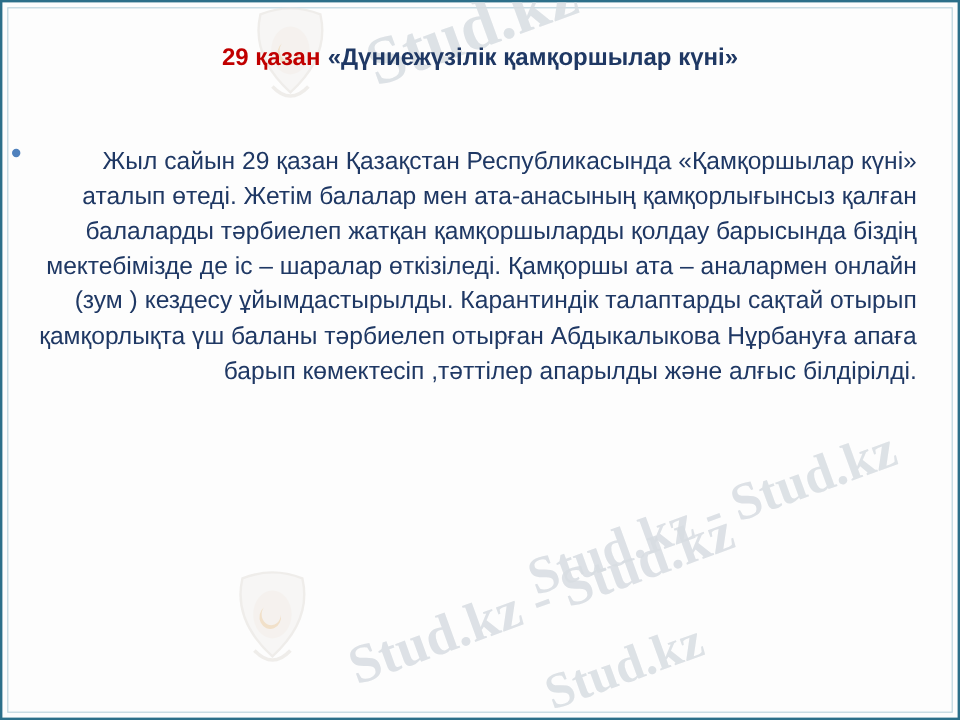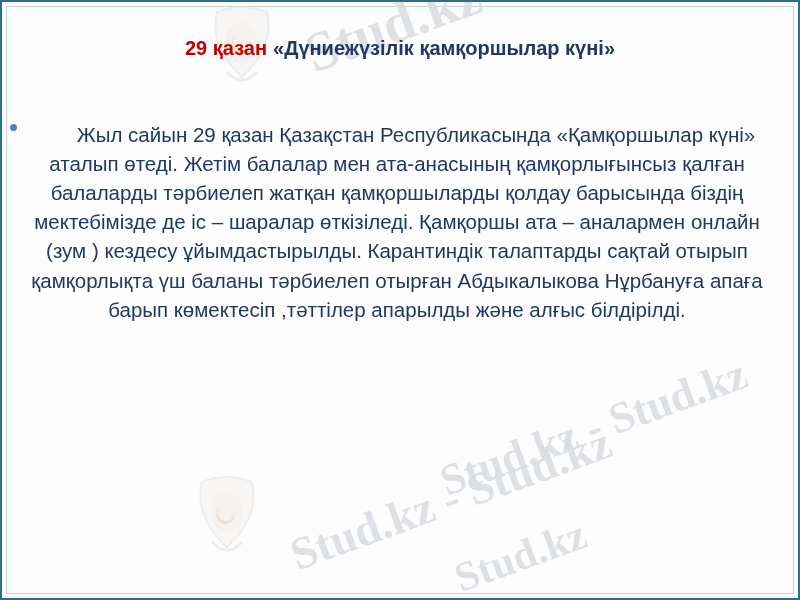--- a/index.html
+++ b/index.html
@@ -89,21 +89,21 @@
 
   
   .body-block {
     position: absolute;
     top: 118px;
     left: 28px;
     right: 34px;
     color: #1f3864;
     font-size: 20.5px;
     line-height: 1.42;
-    text-align: center;
+    text-align: right;
     font-family: "Liberation Sans", sans-serif;
   }
   .body-block .indent { padding-left: 38px; }
 </style>
 </head>
 <body>
 
 <div class="slide">
   <div class="slide-inner"></div>
 

